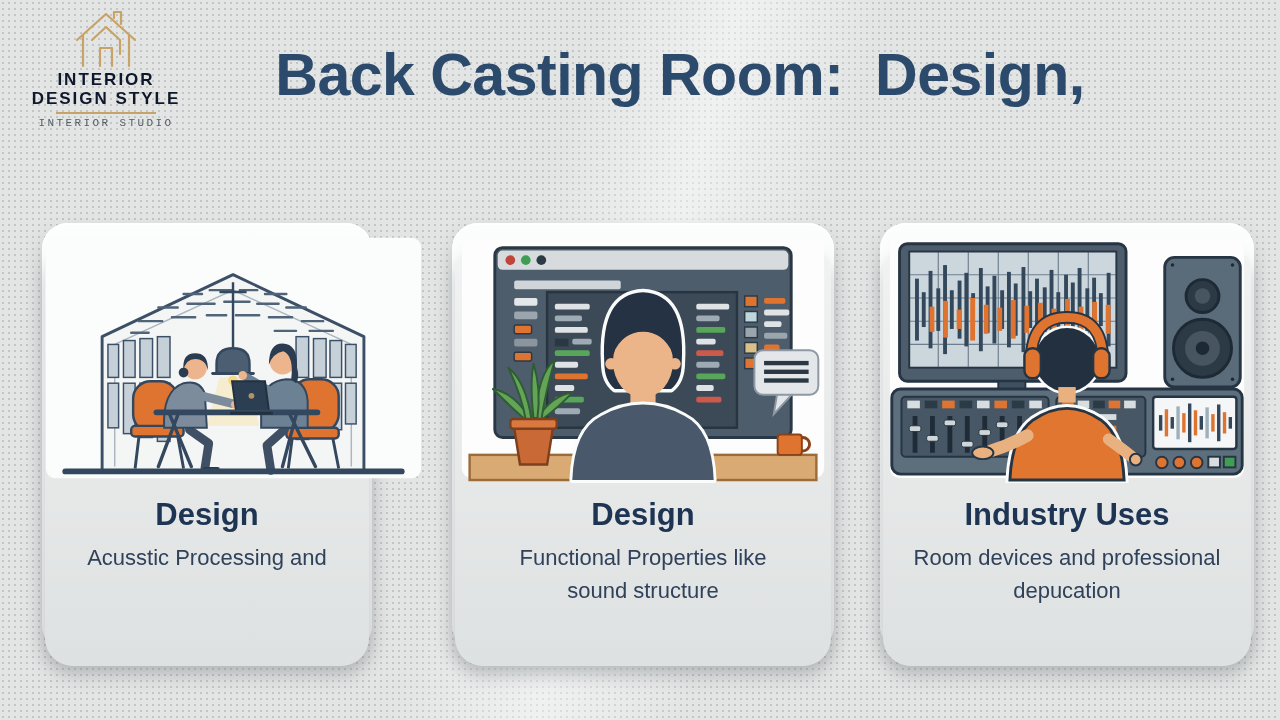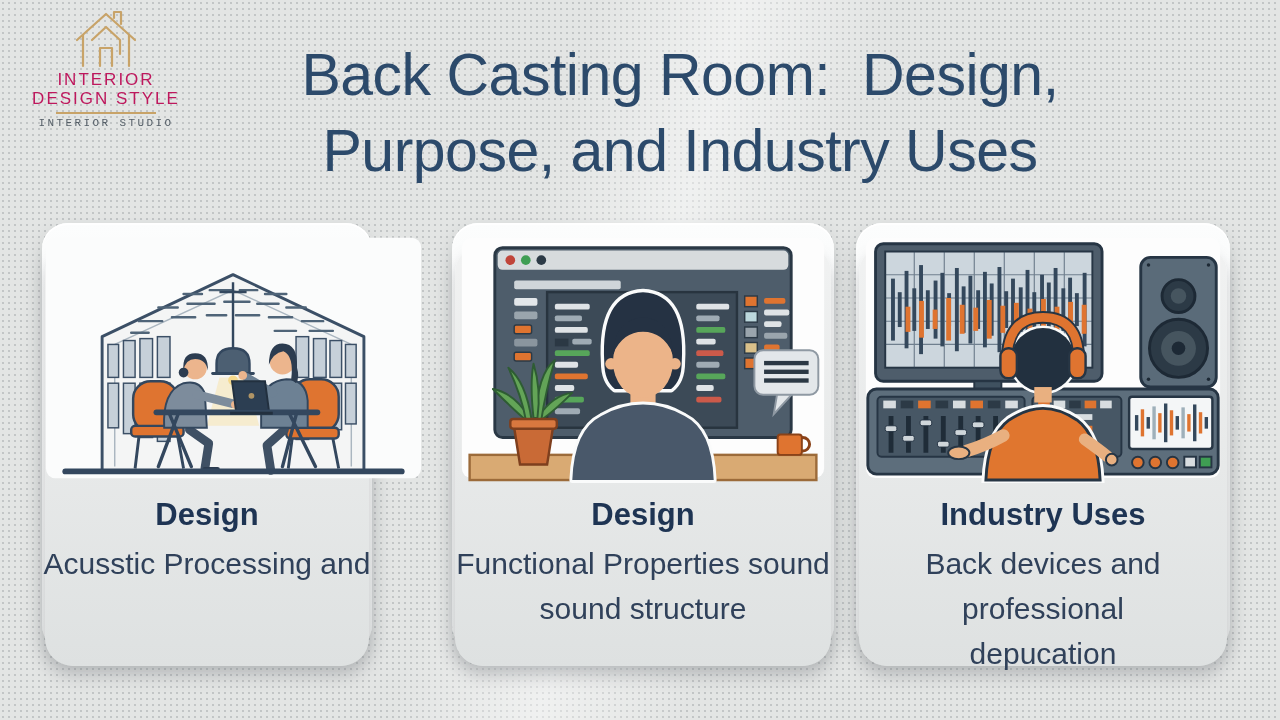--- a/index.html
+++ b/index.html
@@ -13,54 +13,54 @@
     background-size:6px 6px;
   }
   .sheen {
     position:absolute; inset:0; pointer-events:none; z-index:0;
     background:linear-gradient(106deg, rgba(255,255,255,0) 40%, rgba(255,255,255,0.45) 50%, rgba(255,255,255,0) 60%);
   }
 
   
   .logo { position:absolute; left:22px; top:6px; width:168px; text-align:center; z-index:2; }
   .logo svg { display:block; margin:0 auto; }
-  .logo-name { font-size:17px; font-weight:400; letter-spacing:2px; line-height:1.12; color:#be185d; }
+  .logo-name { font-size:17px; font-weight:700; letter-spacing:2px; line-height:1.12; color:#0f172a; }
   .logo-divider { width:100px; height:2px; background:#c8a368; margin:4px auto 3px; }
   .logo-tagline { font-size:11px; font-weight:500; letter-spacing:2.4px; color:#535d66;font-family:Liberation Mono, monospace; }
 
   
   .title {
     position:absolute; top:38px; left:110px; right:30px; z-index:1;
     text-align:center; color:#2c4a6b;
-    font-size:59px; font-weight:400; letter-spacing:-0.5px; line-height:1.28;
+    font-size:59px; font-weight:700; letter-spacing:-0.5px; line-height:1.28;
   }
   .title div { white-space:pre; }
 
   
   .card {
     position:absolute; top:223px; height:428px; z-index:1;
     border-radius:26px;
     background:linear-gradient(180deg,#fcfdfd 0%,#f3f4f4 55%,#e9ebeb 100%);
     box-shadow: inset 0 2px 0 #ffffff, 0 10px 18px rgba(105,110,116,0.28);
   }
   .card::after {
     content:""; position:absolute; z-index:-1; left:3px; right:3px; top:22px; bottom:-15px;
     border-radius:28px;
     background:linear-gradient(180deg,#f1f2f2 0%,#dee1e1 100%);
     box-shadow:0 10px 16px rgba(105,110,116,0.30);
   }
   .card-1 { left:42px;  width:330px; }
   .card-2 { left:452px; width:382px; }
-  .card-3 { left:856px; width:374px; }
+  .card-3 { left:880px; width:374px; }
   .card-illustration { display:block; margin:10px auto 0; height:250px; }
   .card-1 .card-illustration { width:383px; }
   .card-2 .card-illustration { width:370px; }
   .card-3 .card-illustration { width:362px; }
   .card-heading { text-align:center; font-size:31px; font-weight:700; color:#1e3453; margin-top:14px; }
-  .card-desc { text-align:center; font-size:30px; color:#30415a; line-height:1.5; margin-top:8px; }
+  .card-desc { text-align:center; font-size:22px; color:#30415a; line-height:1.5; margin-top:8px; }
 </style>
 </head>
 <body>
 
 <div class="sheen"></div>
 
 <div class="logo">
   <svg width="78" height="64" viewBox="0 0 78 64">
     <g fill="none" stroke="#c8a368" stroke-width="2.2" stroke-linejoin="round" stroke-linecap="round">
       <path d="M10,34 L39,8 L68,34"></path>
@@ -72,21 +72,20 @@
     </g>
   </svg>
   <div class="logo-name">INTERIOR</div>
   <div class="logo-name">DESIGN STYLE</div>
   <div class="logo-divider"></div>
   <div class="logo-tagline">INTERIOR STUDIO</div>
 </div>
 
 <div class="title">
   <div>Back Casting Room:  Design,</div>
-  <div>Purpose, and Industry Uses</div>
 </div>
 
 <div class="card card-1">
   <svg class="card-illustration" viewBox="0 0 395 252">
     <rect x="4" y="2" width="387" height="248" rx="10" fill="#fbfcfc"></rect>
 
     <path d="M62,242 L62,104 L197,40 L332,104 L332,242" fill="#f4f5f5" stroke="#3b4f66" stroke-width="3" stroke-linejoin="round"></path>
     <path d="M75,112 L197,56 L319,112 M75,112 V238 M319,112 V238" fill="none" stroke="#aab6c0" stroke-width="1.5"></path>
 
     <g stroke="#4f6478" stroke-width="2.5" stroke-linecap="round">
@@ -263,21 +262,21 @@
       <rect x="178" y="152" width="26" height="22" fill="#ecb489"></rect>
       <circle cx="158" cy="132" r="6" fill="#ecb489"></circle>
       <circle cx="224" cy="132" r="6" fill="#ecb489"></circle>
       <ellipse cx="191" cy="130" rx="31" ry="37" fill="#ecb489"></ellipse>
       <path d="M160,122 Q162,86 191,84 Q220,86 222,122 Q212,99 191,99 Q170,99 160,122 Z" fill="#253243"></path>
       <path d="M118,252 Q120,200 148,186 Q168,174 191,174 Q214,174 234,186 Q262,200 264,252 Z" fill="#49586a" stroke="#fafbfb" stroke-width="6" paint-order="stroke" stroke-linejoin="round"></path>
     </g>
   </svg>
   <div class="card-heading">Design</div>
   <div class="card-desc">
-    <div>Functional Properties sound</div>
+    <div>Functional Properties like</div>
     <div>sound structure</div>
   </div>
 </div>
 
 <div class="card card-3">
   <svg class="card-illustration" viewBox="0 0 374 252">
     <rect x="4" y="2" width="366" height="248" rx="10" fill="#fdfdfd"></rect>
 
     <g>
       <rect x="14" y="8" width="234" height="142" rx="8" fill="#4e5d6b" stroke="#263544" stroke-width="3"></rect>
@@ -425,16 +424,16 @@
       <rect x="214" y="116" width="17" height="31" rx="8" fill="#df7430" stroke="#263544" stroke-width="2.5"></rect>
       <path d="M128,252 Q130,206 152,190 Q170,178 187,178 Q204,178 222,190 Q244,206 246,252 Z" fill="#e0762f" stroke="#263544" stroke-width="3"></path>
       <path d="M146,206 Q128,216 108,222" fill="none" stroke="#e9b080" stroke-width="13" stroke-linecap="round"></path>
       <ellipse cx="100" cy="224" rx="11" ry="6.5" fill="#e9b080" stroke="#263544" stroke-width="2"></ellipse>
       <path d="M230,210 Q244,220 254,228" fill="none" stroke="#e9b080" stroke-width="12" stroke-linecap="round"></path>
       <circle cx="258" cy="231" r="6" fill="#e9b080" stroke="#263544" stroke-width="2"></circle>
     </g>
   </svg>
   <div class="card-heading">Industry Uses</div>
   <div class="card-desc">
-    <div>Back devices and professional</div>
+    <div>Room devices and professional</div>
     <div>depucation</div>
   </div>
 </div>
 
 </body></html>

